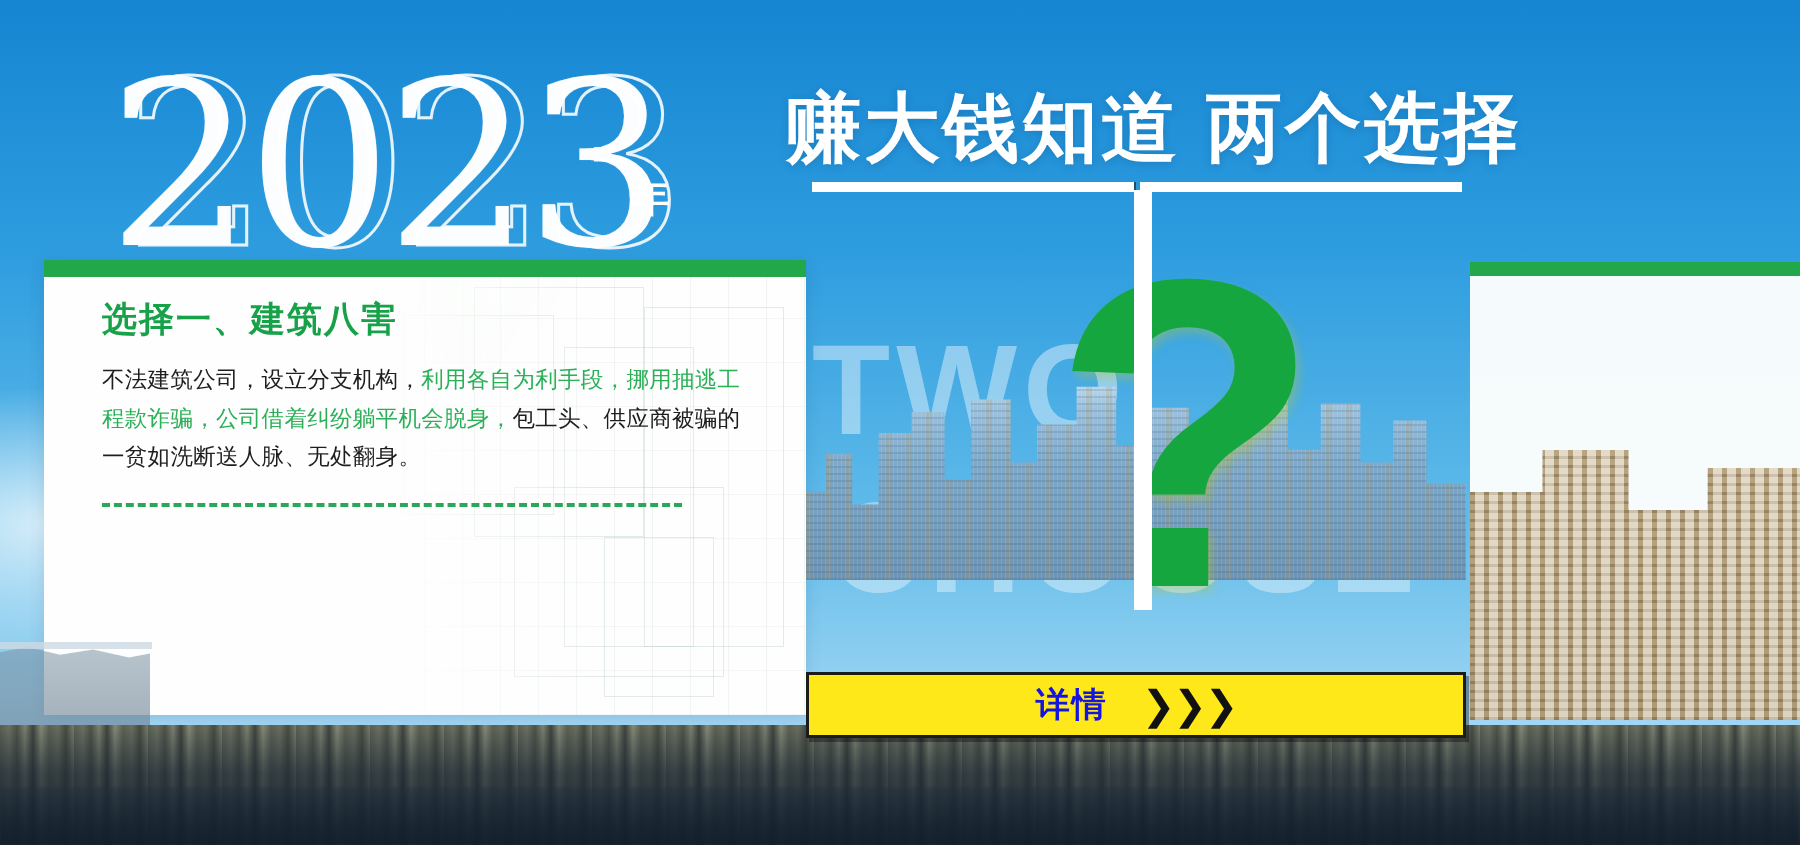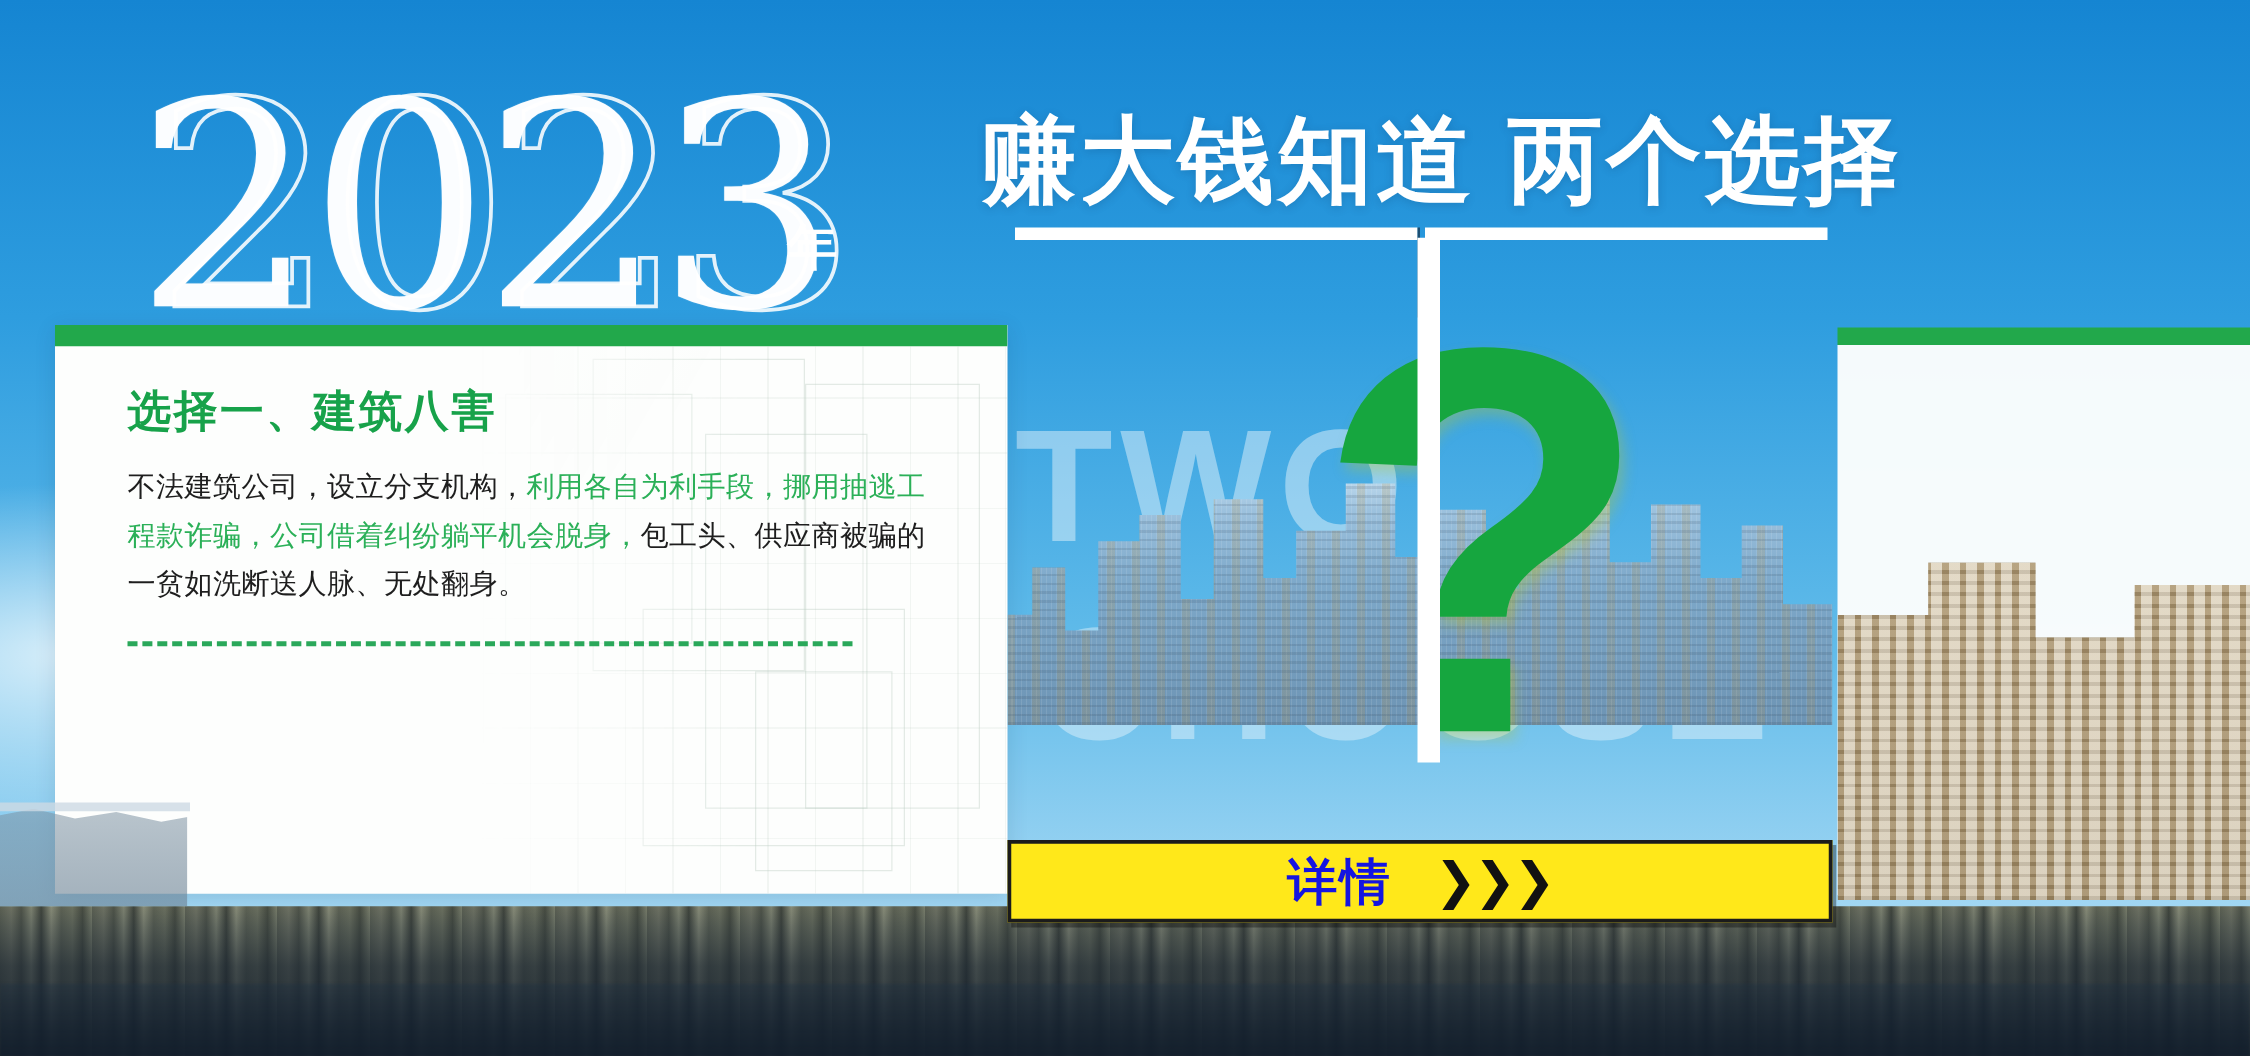--- a/index.html
+++ b/index.html
@@ -175,21 +175,21 @@
     border: 3px solid #1b1b1b;
     display: flex; align-items: center; justify-content: center;
     gap: 34px;
     z-index: 8;
     box-shadow: 3px 4px 0 rgba(0,0,0,.35);
   }
   .cta-main {
     font-size: 41px; font-weight: 700; color: #111111; letter-spacing: 2px;
   }
   .cta-link {
-    font-size: 40px; font-weight: 700; color: #1515e0; letter-spacing: 2px;
+    font-size: 34px; font-weight: 700; color: #1515e0; letter-spacing: 2px;
   }
   .cta-arrows {
     font-size: 40px; font-weight: 700; color: #111111; letter-spacing: -2px;
   }
 
   
   .card {
     position: absolute; left: 44px; top: 260px; width: 762px; height: 455px;
     background: #fdfefd;
     box-shadow: 0 3px 16px rgba(10,40,70,.12);
@@ -207,21 +207,21 @@
       repeating-linear-gradient(0deg,  rgba(120,150,130,.13) 0 1px, rgba(255,255,255,0) 1px 44px),
       linear-gradient(120deg, rgba(150,175,160,.10) 0%, rgba(255,255,255,0) 55%);
     -webkit-mask-image: linear-gradient(90deg, rgba(0,0,0,0) 0%, rgba(0,0,0,0) 44%, rgba(0,0,0,1) 72%, rgba(0,0,0,1) 100%);
             mask-image: linear-gradient(90deg, rgba(0,0,0,0) 0%, rgba(0,0,0,0) 44%, rgba(0,0,0,1) 72%, rgba(0,0,0,1) 100%);
   }
   .card-bp-box {
     position: absolute; border: 1px solid rgba(120,155,135,.35);
   }
   .card-inner {
     position: relative; z-index: 2;
-    padding: 46px 50px 0 58px;
+    padding: 36px 50px 0 58px;
   }
   .sec-title {
     font-size: 35px; font-weight: 700; color: #17a24a; letter-spacing: 2px;
   }
   .sec-body {
     margin-top: 18px;
     font-size: 22.5px; line-height: 1.72; color: #1e1e1e; letter-spacing: .3px;
   }
   .hl { color: #2bb058; }
   .divider-dash {

